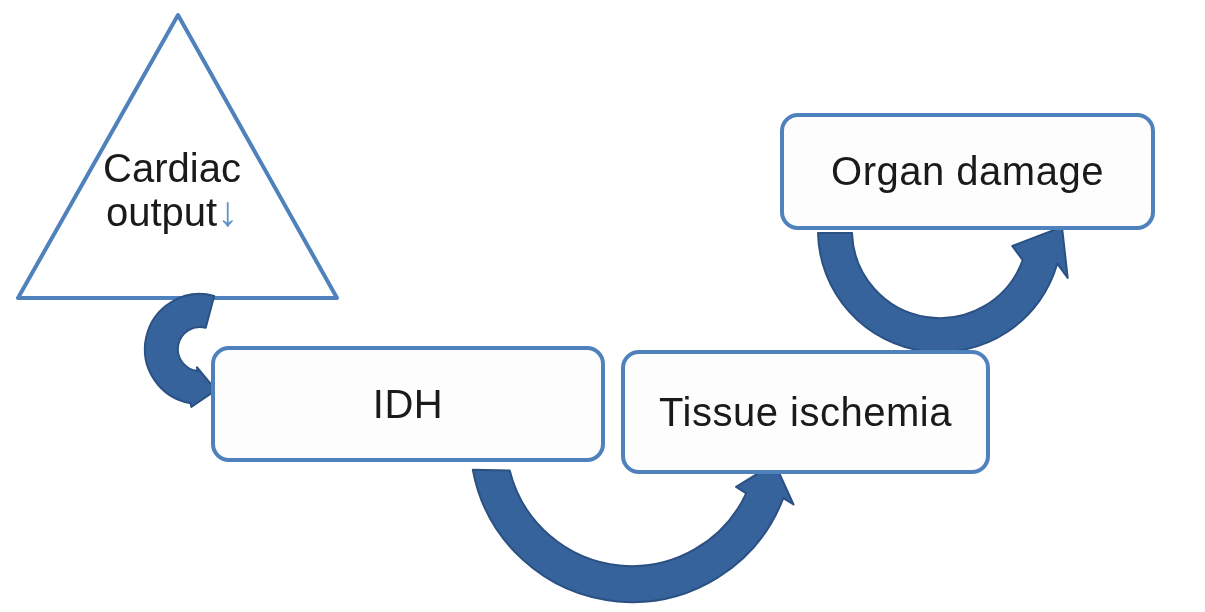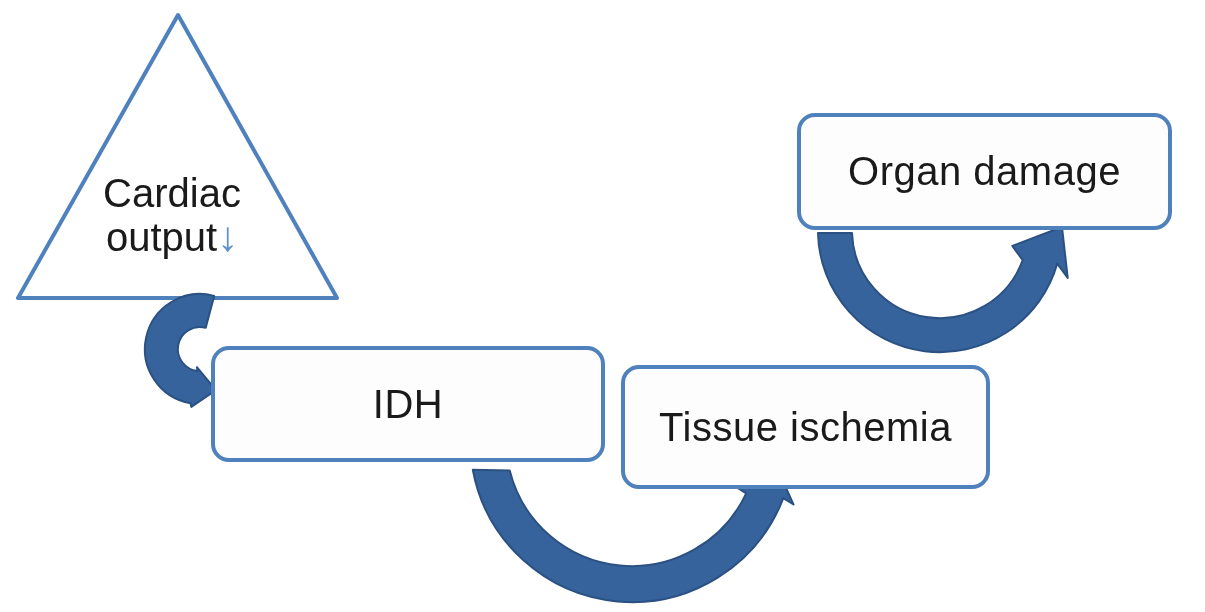--- a/index.html
+++ b/index.html
@@ -31,25 +31,25 @@
     border: 4px solid var(--box-border, #4f81bd);
     border-radius: 18px;
     display: flex;
     align-items: center;
     justify-content: center;
     font-size: 40px;
     color: var(--text, #1a1a1a);
     letter-spacing: 0.5px;
   }
   .box-idh    { left: 211px; top: 346px; width: 394px; height: 116px; }
-  .box-tissue { left: 621px; top: 350px; width: 369px; height: 124px; margin-top: 15px; }
-  .box-organ  { left: 797px; top: 113px; width: 375px; height: 117px; }
+  .box-tissue { left: 621px; top: 350px; width: 369px; height: 124px; }
+  .box-organ  { left: 780px; top: 113px; width: 375px; height: 117px; }
   .tri-label {
     position: absolute;
-    left: 77px; top: 172px; width: 190px;
+    left: 77px; top: 147px; width: 190px;
     text-align: center;
     font-size: 40px;
     line-height: 1.07;
     color: var(--text, #1a1a1a);
   }
   .down-glyph {
     color: var(--down-arrow, #5e92c8);
     font-size: 42px;
   }
 </style>

